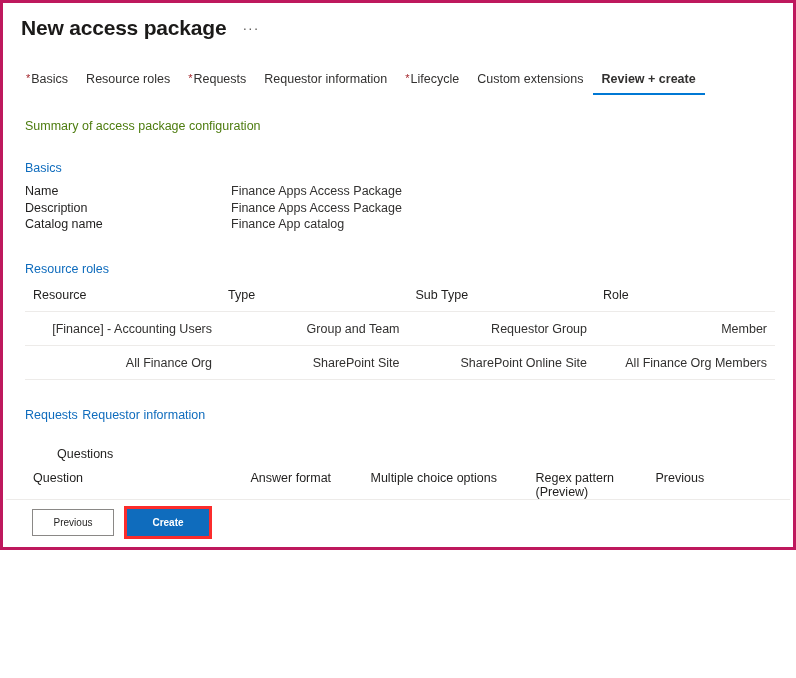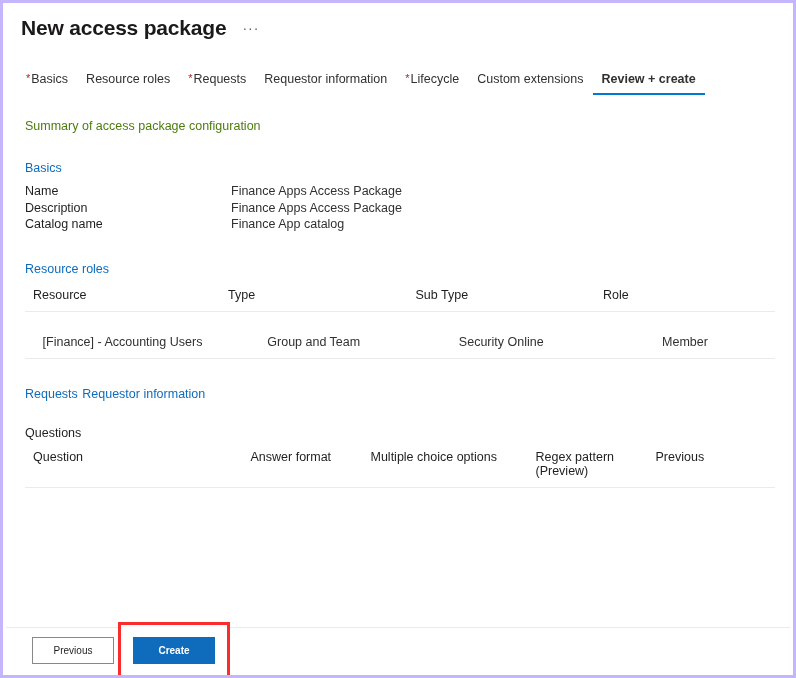--- a/index.html
+++ b/index.html
@@ -7,24 +7,24 @@
     padding: 0;
     background: #ffffff;
   }
   body {
     font-family: "Liberation Sans", sans-serif;
     -webkit-font-smoothing: antialiased;
   }
   .window {
     position: relative;
     width: 796px;
-    height: 678px;
+    height: 550px;
     box-sizing: border-box;
     background: #ffffff;
-    border: 3px solid #c4b5fd;
+    border: 3px solid #be185d;
     overflow: hidden;
   }
   .content {
     position: absolute;
     left: 0; right: 0; top: 0;
     bottom: 48px;
     overflow: hidden;
   }
 
   
@@ -133,34 +133,35 @@
   .data-table th {
     text-align: left;
     font-weight: 400;
     color: #201f1e;
     padding: 3px 8px 9px 8px;
     border-bottom: 1px solid #edebe9;
     vertical-align: top;
     line-height: 14px;
   }
   .data-table td {
-    text-align: center;
+    text-align: right;
     font-weight: 400;
     color: #323130;
-    padding: 23px 8px 9px 8px;
+    padding: 10px 8px 9px 8px;
     border-bottom: 1px solid #edebe9;
     line-height: 14px;
   }
   .data-table tr:last-child td { border-bottom: 1px solid #edebe9; }
 
   .sub-head {
     font-size: 12.5px;
     color: #201f1e;
     margin-top: 16px;
     margin-bottom: 7px;
+    margin-left: 32px;
   }
 
   
   .footer {
     position: absolute;
     left: 3px; right: 3px; bottom: 3px;
     height: 45px;
     background: #ffffff;
     border-top: 1px solid #edebe9;
     display: flex;
@@ -176,23 +177,23 @@
     cursor: pointer;
     box-sizing: border-box;
     padding: 0 14px;
   }
   .btn-secondary {
     background: #ffffff;
     border: 1px solid #8a8886;
     color: #201f1e;
   }
   .highlight-box {
-    margin-left: 4px;
+    margin-left: 10px;
     border: 3px solid #fb2c2c;
-    padding: 12px;
+    padding: 0;
     display: inline-flex;
     background: #ffffff;
   }
   .btn-primary {
     background: #0f6cbd;
     border: 1px solid #0f6cbd;
     color: #ffffff;
     font-weight: 600;
   }
 </style>
@@ -255,22 +256,28 @@
             <th>Resource</th>
             <th>Type</th>
             <th>Sub Type</th>
             <th>Role</th>
           </tr>
         </thead>
         <tbody>
           <tr>
             <td>[Finance] - Accounting Users</td>
             <td>Group and Team</td>
-            <td>Security Online</td>
+            <td>Requestor Group</td>
             <td>Member</td>
+          </tr>
+          <tr>
+            <td>All Finance Org</td>
+            <td>SharePoint Site</td>
+            <td>SharePoint Online Site</td>
+            <td>All Finance Org Members</td>
           </tr>
         </tbody>
       </table>
 
       
       <div class="section-link">Requests</div>
 
       
       <div class="section-link">Requestor information</div>
       <div class="sub-head">Questions</div>

